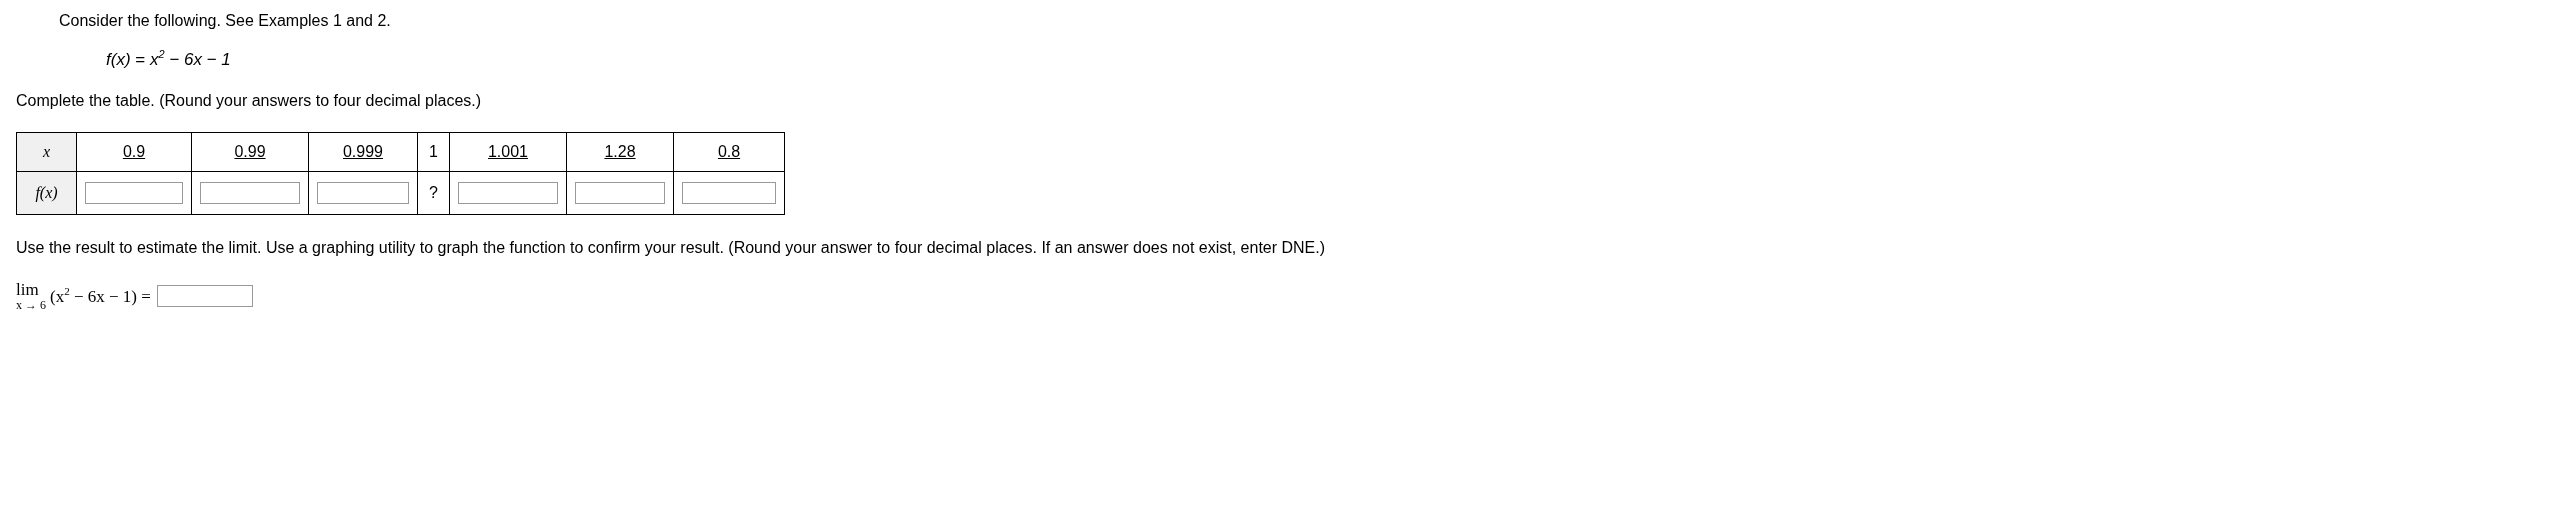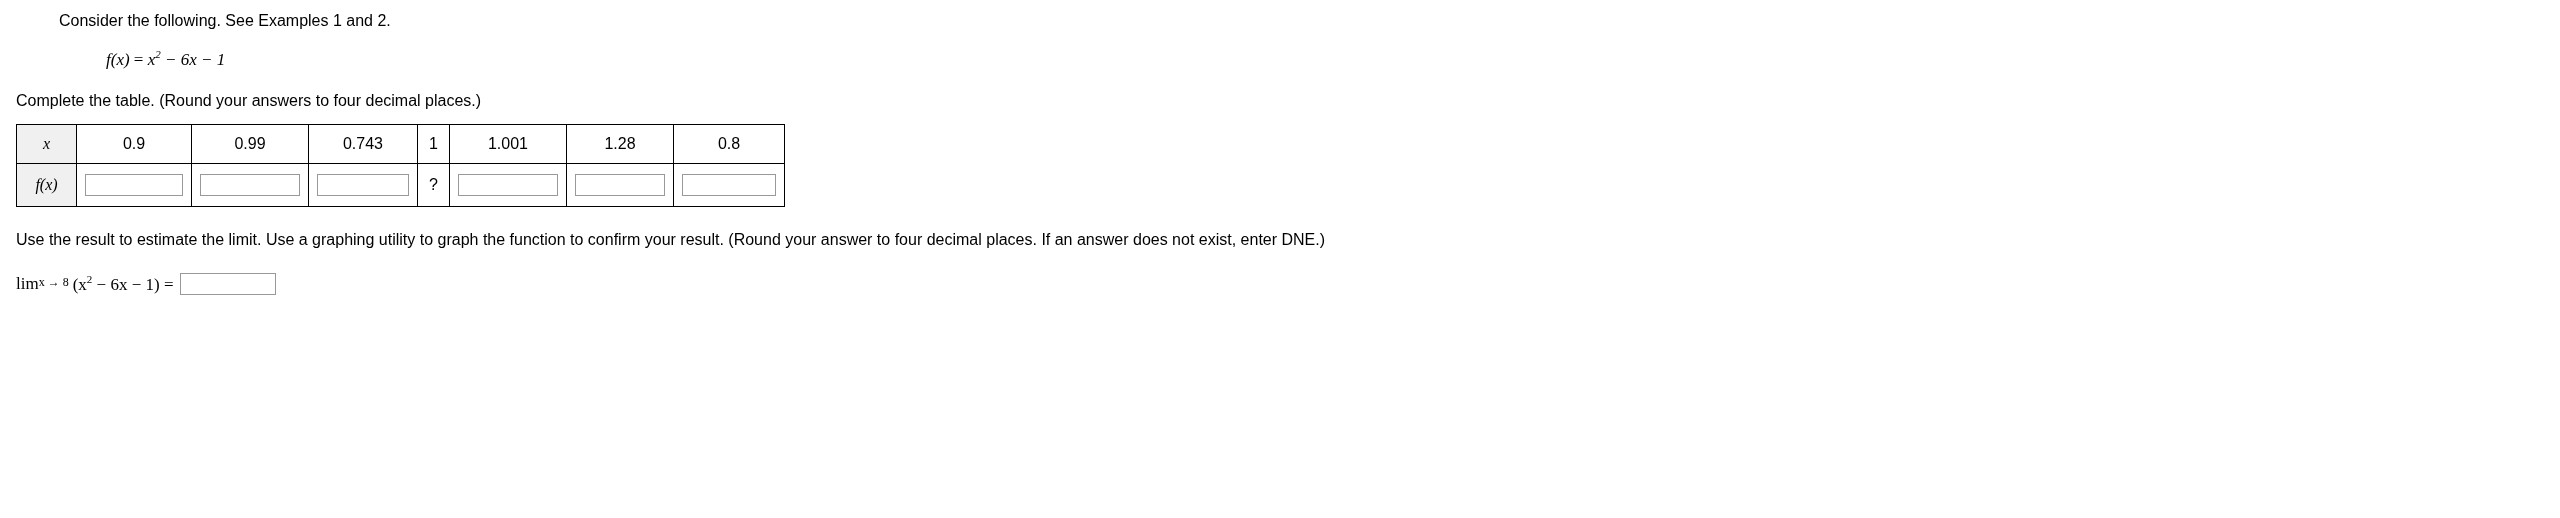--- a/index.html
+++ b/index.html
@@ -16,32 +16,32 @@
       width: 2560px;
     }
     .problem-intro {
       margin-bottom: 18px;
       margin-left: 43px;
     }
     .formula {
       font-style: italic;
       margin-left: 90px;
       margin-bottom: 22px;
-      font-family: Liberation Serif, serif;
+      font-family: Liberation Sans, sans-serif;
       font-size: 17px;
     }
     .formula .fx {
       font-style: italic;
     }
     .formula sup {
       font-size: 11px;
       vertical-align: super;
     }
     .instruction {
-      margin-bottom: 14px;
+      margin-bottom: 22px;
     }
     table.data-table {
       border-collapse: collapse;
       margin-bottom: 24px;
     }
     table.data-table td, table.data-table th {
       border: 1px solid #000;
       padding: 10px 8px;
       text-align: center;
       vertical-align: middle;
@@ -58,20 +58,21 @@
     .fx-header {
       background: #f0f0f0;
       font-style: italic;
       font-family: 'Times New Roman', serif;
       font-weight: bold;
       width: 60px;
       font-size: 16px;
     }
     .x-cell {
       padding: 10px 30px;
+      text-decoration: underline;
     }
     .one-cell {
       text-align: center;
       padding: 10px 8px;
       width: 32px;
     }
     .q-cell {
       text-align: center;
       width: 32px;
     }
@@ -95,21 +96,21 @@
       margin-bottom: 24px;
     }
     .limit-line {
       font-family: 'Times New Roman', serif;
       font-size: 17px;
       display: flex;
       align-items: center;
     }
     .limit-expr {
       display: inline-flex;
-      flex-direction: row;
+      flex-direction: column;
       align-items: flex-start;
       margin-right: 4px;
       line-height: 1;
     }
     .limit-top {
       font-size: 17px;
     }
     .limit-bottom {
       font-size: 12px;
       margin-top: 1px;
@@ -145,21 +146,21 @@
 </div>
 
 <div class="instruction">Complete the table. (Round your answers to four decimal places.)</div>
 
 <table class="data-table">
   <tbody>
       <tr>
     <td class="row-header">x</td>
     <td class="x-cell">0.9</td>
     <td class="x-cell">0.99</td>
-    <td class="x-cell">0.743</td>
+    <td class="x-cell">0.999</td>
     <td class="one-cell">1</td>
     <td class="x-cell">1.001</td>
     <td class="x-cell">1.28</td>
     <td class="x-cell">0.8</td>
   </tr>
   <tr>
     <td class="fx-header">f(x)</td>
     <td class="input-cell">
       <input type="text" class="answer-box box-w1" style="">
     </td>
@@ -181,19 +182,19 @@
     </td>
   </tr>
 </tbody>
   </table>
 
 <div class="estimate-instruction">Use the result to estimate the limit. Use a graphing utility to graph the function to confirm your result. (Round your answer to four decimal places. If an answer does not exist, enter DNE.)</div>
 
 <div class="limit-line">
   <span class="limit-expr">
     <span class="limit-top">lim</span>
-    <span class="limit-bottom">x → 8</span>
+    <span class="limit-bottom">x → 6</span>
   </span>
   <span class="limit-body">
     <span>(x</span><sup>2</sup><span> − 6x − 1) = </span>
   </span>
   <input type="text" class="limit-input" style="">
 </div>
 
 </body></html>

